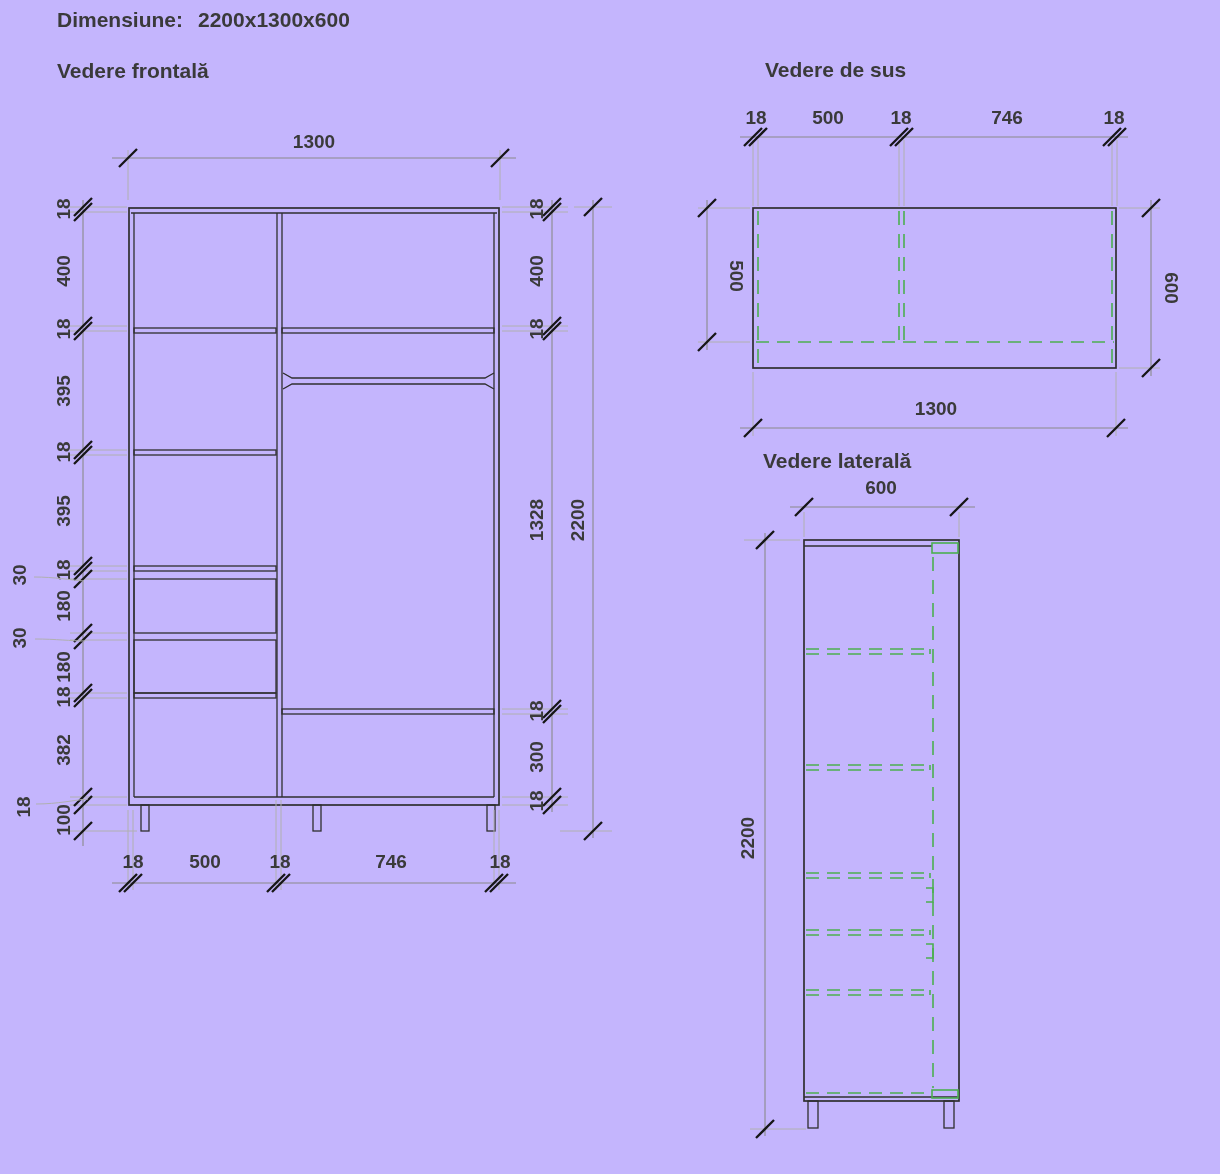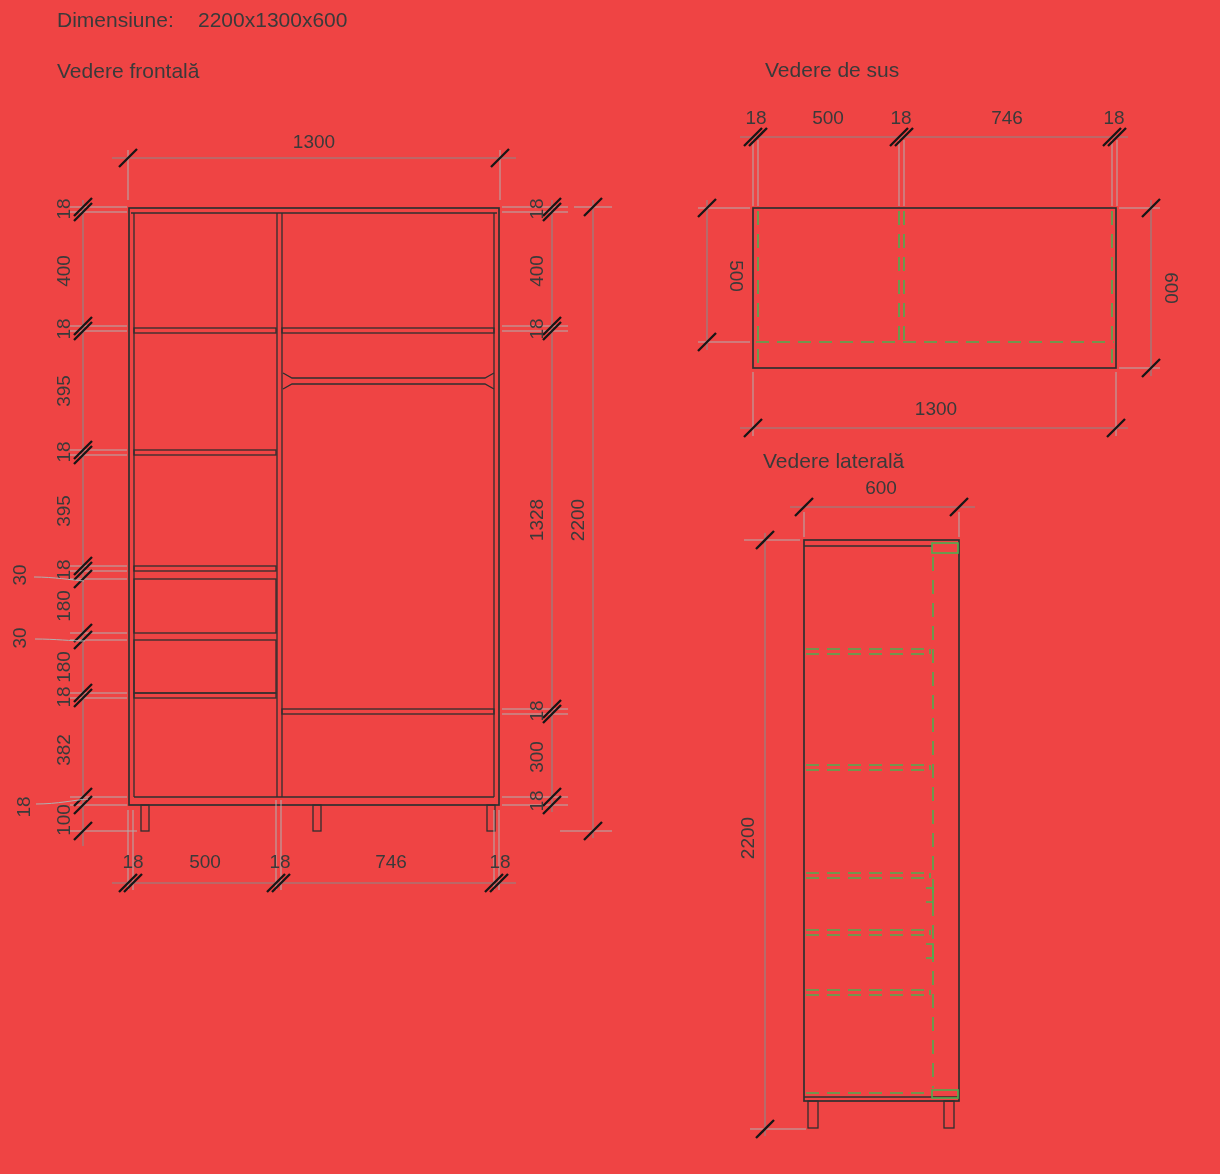--- a/index.html
+++ b/index.html
@@ -3,21 +3,21 @@
 <meta charset="utf-8">
 <style>
   :root{
     --hidden-green:#4caf50;
     --line-dark:#2f2f2f;
     --dim-gray:#8a8a8a;
     --ext-gray:#b0b0b0;
     --text-color:#3a3a3a;
   }
   html,body{margin:0;padding:0;background:#ffffff;}
-  .sheet{width:1220px;height:1174px;position:relative;background:#ef4444;}
+  .sheet{width:1220px;height:1174px;position:relative;background:#c4b5fd;font-weight:bold;}
   svg{display:block;}
   svg text{
     font-family:"Liberation Sans","DejaVu Sans",sans-serif;
     fill:var(--text-color);
   }
   .t-title{font-size:21px;}
   .t-dim{font-size:19px;}
   .outline{stroke:var(--line-dark);stroke-width:1.7;fill:none;}
   .outline-thin{stroke:var(--line-dark);stroke-width:1.3;fill:none;}
   .ext{stroke:var(--ext-gray);stroke-width:1;fill:none;}

